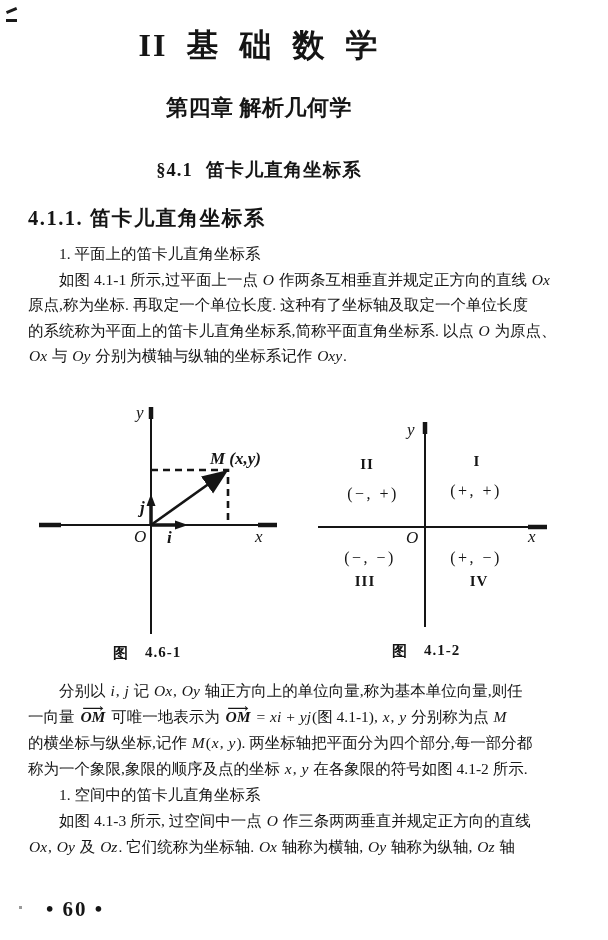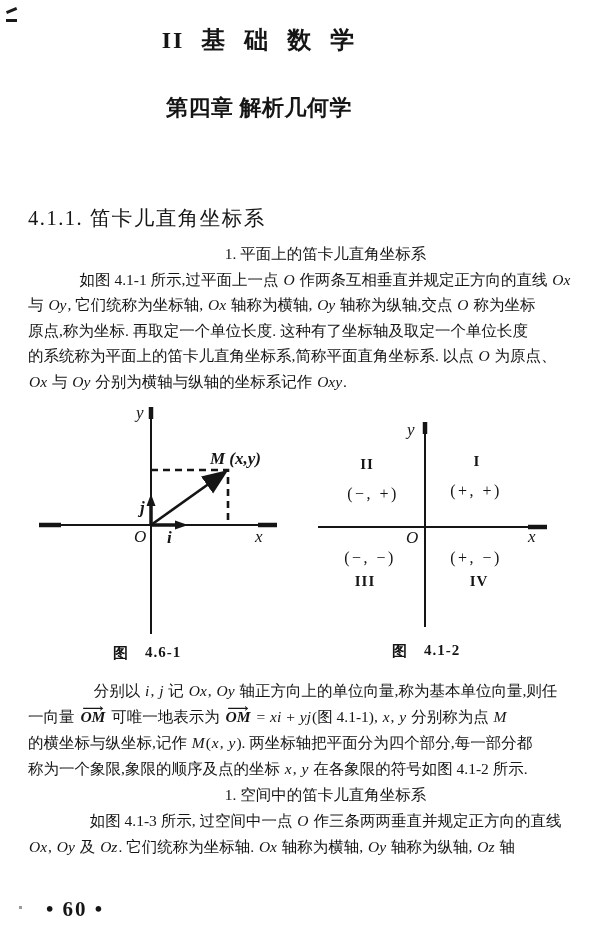--- a/index.html
+++ b/index.html
@@ -9,32 +9,32 @@
     background:#ffffff; color:#151515; overflow:hidden;
     font-family:"Liberation Serif","DejaVu Serif",serif;
   }
   
   .scan-mark { position:absolute; background:#1a1a1a; }
   .mark-a { left:6px; top:9px;  width:11px; height:2.5px; transform:rotate(-22deg); }
   .mark-b { left:6px; top:19px; width:11px; height:2.5px; }
   .dot-faint { position:absolute; left:19px; top:906px; width:3px; height:3px; background:#9a9a9a; }
 
   .center-head { position:absolute; left:0; width:518px; text-align:center; }
-  .main-title   { top:24px;  font-size:24px; font-weight:bold; letter-spacing:2px; word-spacing:9px; }
+  .main-title   { top:24px;  font-size:32px; font-weight:bold; letter-spacing:2px; word-spacing:9px; }
   .chapter-title{ top:93px;  font-size:22px; font-weight:bold; letter-spacing:0.5px; }
   .section-title{ top:157px; font-size:18.5px; font-weight:bold; letter-spacing:1px; }
   .section-title .sec-num { margin-right:13px; }
-  .subsection-title { position:absolute; left:28px; top:204px; font-size:20.5px; font-weight:400; letter-spacing:1.5px; }
+  .subsection-title { position:absolute; left:28px; top:204px; font-size:20.5px; font-weight:700; letter-spacing:1.5px; }
 
   .textblock { position:absolute; left:28px; width:564px; font-size:15.5px; }
   .block1 { top:241px; }
   .block2 { top:678px; }
   .line { white-space:nowrap; height:25.5px; line-height:25.5px; }
   .block2 .line { height:26px; line-height:26px; }
-  .line.indent { padding-left:31px;text-align:center; }
+  .line.indent { padding-left:31px; }
   .m { font-style:italic; padding:0 1px; }
   .vec { position:relative; display:inline-block; font-style:italic; font-weight:600; margin:0 2px; }
   .vec::before {
     content:"\27F6"; position:absolute; left:50%; top:-0.80em;
     transform:translateX(-50%) scaleX(1.35); font-size:0.72em; font-style:normal; font-weight:bold;
   }
 
   .fig { position:absolute; }
   .fig svg { display:block; }
   .axis { stroke:#151515; stroke-width:2; }
@@ -57,26 +57,28 @@
 <body>
 
 <div class="page">
 
   <div class="scan-mark mark-a"></div>
   <div class="scan-mark mark-b"></div>
   <div class="dot-faint"></div>
 
   <div class="center-head main-title">II 基 础 数 学</div>
   <div class="center-head chapter-title">第四章 解析几何学</div>
+  <div class="center-head section-title">
+    <span class="sec-num">§4.1</span><span>笛卡儿直角坐标系</span>
+  </div>
   <div class="subsection-title">4.1.1. 笛卡儿直角坐标系</div>
 
   <div class="textblock block1">
     <div class="line indent">1. 平面上的笛卡儿直角坐标系</div>
     <div class="line indent">如图 4.1-1 所示,过平面上一点 <span class="m">O</span> 作两条互相垂直并规定正方向的直线 <span class="m">Ox</span></div>
-    <div class="line">与 <span class="m">Oy</span>, 它们统称为坐标轴, <span class="m">Ox</span> 轴称为横轴, <span class="m">Oy</span> 轴称为纵轴,交点 <span class="m">O</span> 称为坐标</div>
     <div class="line">原点,称为坐标. 再取定一个单位长度. 这种有了坐标轴及取定一个单位长度</div>
     <div class="line">的系统称为平面上的笛卡儿直角坐标系,简称平面直角坐标系. 以点 <span class="m">O</span> 为原点、</div>
     <div class="line"><span class="m">Ox</span> 与 <span class="m">Oy</span> 分别为横轴与纵轴的坐标系记作 <span class="m">Oxy</span>.</div>
   </div>
 
   <div class="fig" style="left:34px; top:402px;">
     <svg width="252" height="238" viewBox="0 0 252 238">
       <defs>
         <marker id="ah1" markerWidth="11" markerHeight="9" refX="8" refY="4" orient="auto">
           <path d="M0,0 L10,4 L0,8 Z" class="ah"></path>

